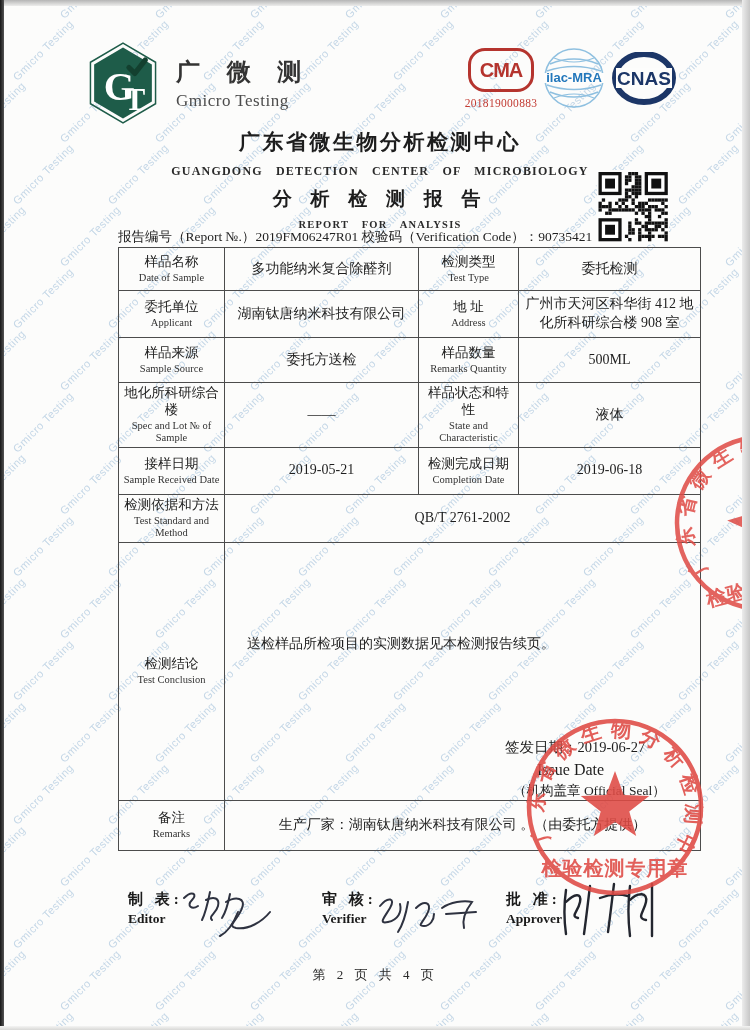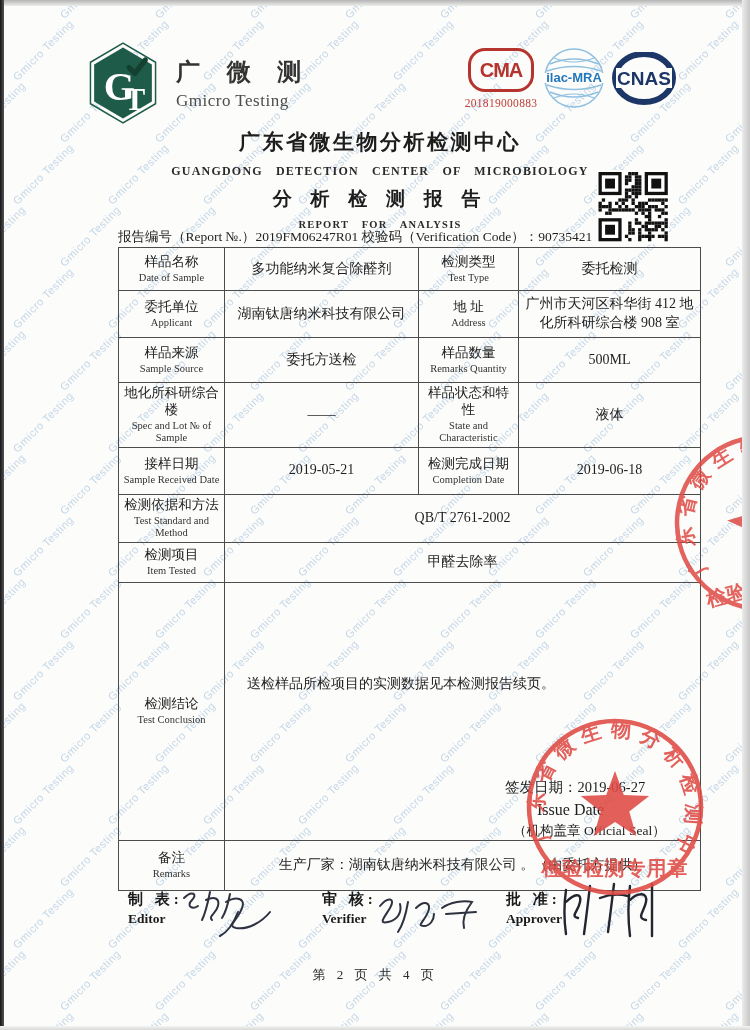--- a/index.html
+++ b/index.html
@@ -508,27 +508,20 @@
         </td>
     <td class="val">2019-06-18</td>
   </tr>
   <tr style="height:45px">
     <td>
           <div class="lab-zh">检测依据和方法</div>
           <div class="lab-en">Test Standard and Method</div>
         </td>
     <td class="val" colspan="3">QB/T 2761-2002</td>
   </tr>
-  <tr style="height:40px">
-    <td>
-          <div class="lab-zh">检测项目</div>
-          <div class="lab-en">Item Tested</div>
-        </td>
-    <td class="val" colspan="3">甲醛去除率</td>
-  </tr>
   <tr style="height:258px">
     <td>
           <div class="lab-zh">检测结论</div>
           <div class="lab-en">Test Conclusion</div>
         </td>
     <td class="concl-cell" colspan="3">
       <div class="concl-text">送检样品所检项目的实测数据见本检测报告续页。</div>
       <div class="issue-block">
         <div class="issue-l1">签发日期：2019-06-27</div>
         <div class="issue-l2">Issue Date</div>

